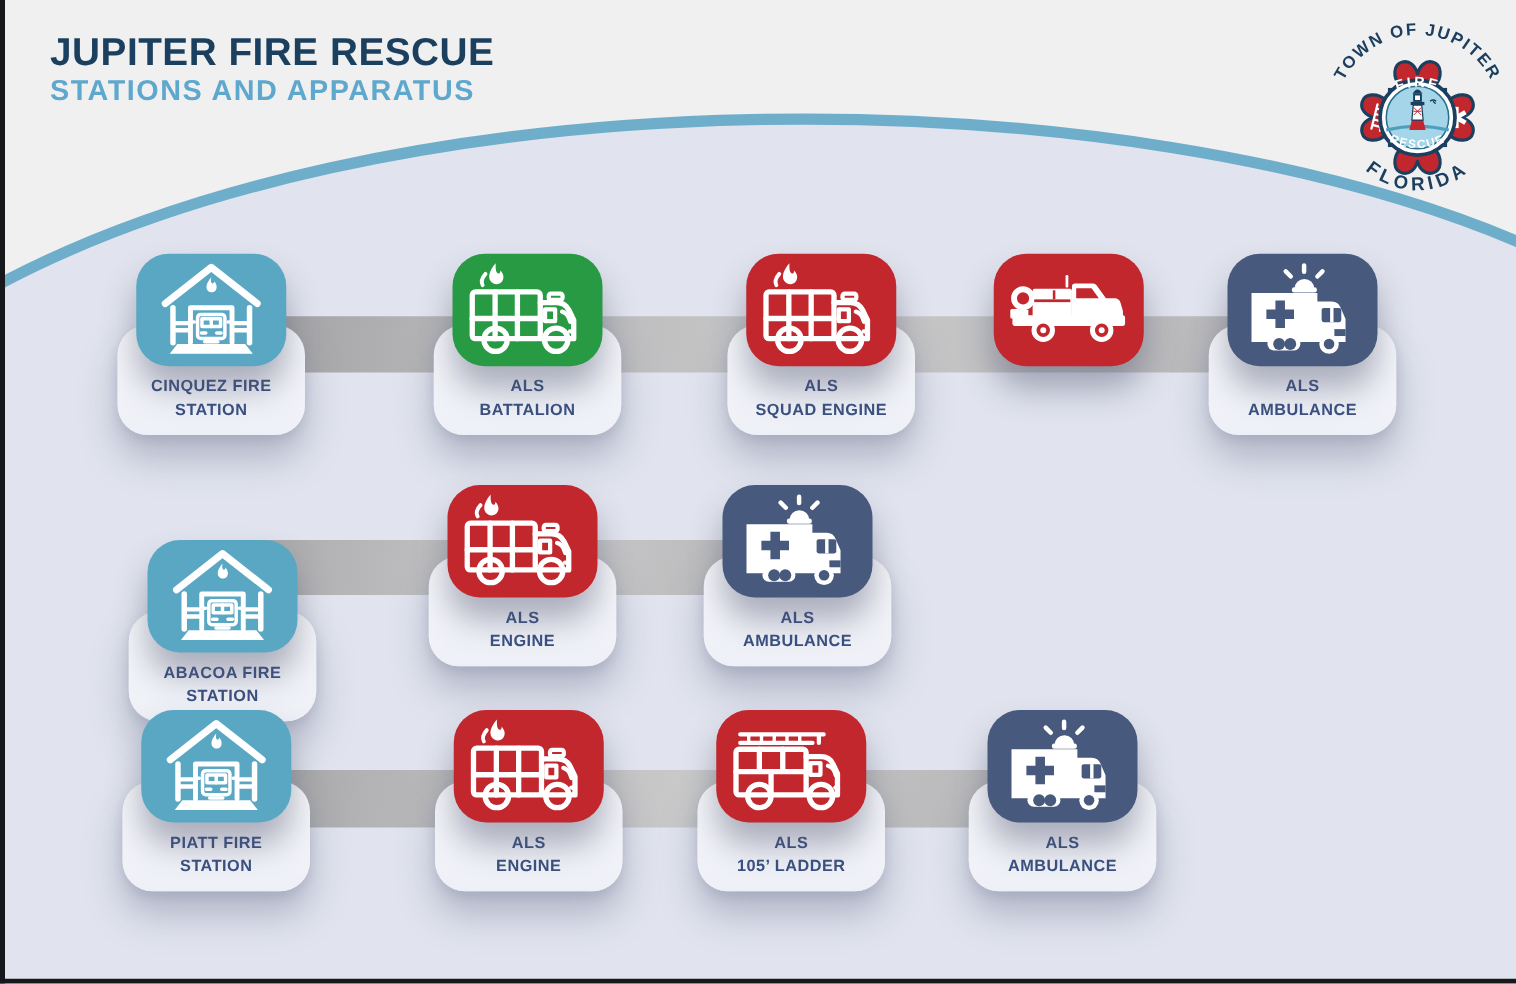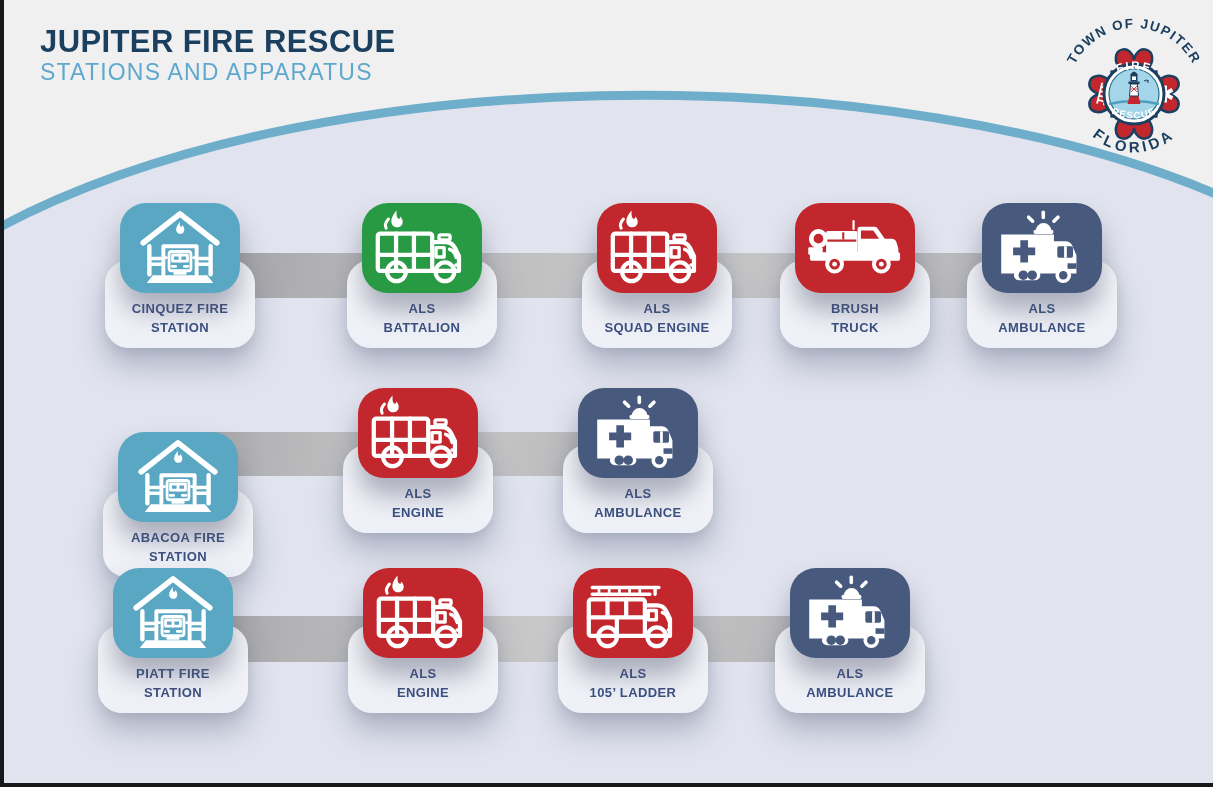--- a/index.html
+++ b/index.html
@@ -10,21 +10,21 @@
   }
   .bg-svg{position:absolute;left:0;top:0;z-index:0;}
   .edge-left{position:absolute;left:0;top:0;width:4px;height:100%;background:#17181c;z-index:60;}
   .edge-bottom{position:absolute;left:0;bottom:0;width:100%;height:4px;background:#17181c;z-index:60;}
 
   .header{position:absolute;left:40px;top:26px;z-index:40;}
   .header .title{
     font-size:31px;font-weight:800;color:#1B3F5F;letter-spacing:.4px;line-height:1.04;
   }
   .header .subtitle{
-    font-size:23px;font-weight:400;color:#5FA8CD;letter-spacing:1.2px;line-height:1.1;margin-top:2px;
+    font-size:23px;font-weight:700;color:#5FA8CD;letter-spacing:1.2px;line-height:1.1;margin-top:2px;
   }
 
   .logo{position:absolute;left:1054px;top:6px;width:160px;height:160px;z-index:40;}
 
   .band{position:absolute;z-index:1;border-radius:3px;
     background:linear-gradient(100deg,#9e9ea0 0%,#b3b3b5 18%,#c9c9ca 55%,#b5b5b7 100%);}
   .band.r1{left:180px;top:253px;width:865px;height:45px;}
   .band.r2{left:178px;top:432px;width:462px;height:44px;}
   .band.r3{left:173px;top:616px;width:679px;height:46px;}
 
@@ -116,21 +116,21 @@
     </g>
     <text font-size="11.5" font-weight="bold" fill="#fff" letter-spacing="2">
       <textPath href="#lg-fire-arc" startOffset="50%" text-anchor="middle">FIRE</textPath>
     </text>
     <text font-size="9.5" font-weight="bold" fill="#fff" letter-spacing="1.2">
       <textPath href="#lg-rescue-arc" startOffset="50%" text-anchor="middle">RESCUE</textPath>
     </text>
   </svg>
 
   <div id="items">
-      <div class="item" style="left: 105px; top: 203px; text-decoration: underline;">
+      <div class="item" style="left: 94px; top: 203px; text-decoration: underline;">
         <div class="card">
           <div class="label">CINQUEZ FIRE
 STATION</div>
         </div>
         <div class="tile" style="background:#5AA7C3">
           <svg width="88" height="84" viewBox="0 0 100 96">
  <g fill="none" stroke="#fff" stroke-width="5" stroke-linecap="round" stroke-linejoin="round">
   <path d="M8 42 L50 9 L92 42" stroke-width="6.5"></path>
   <path d="M15 46 V78 M85 46 V78"></path>
   <path d="M31 46 V78 M69 46 V78 M31 46 H69" stroke-width="4.5"></path>
@@ -193,24 +193,20 @@
   <path d="M76.5 46.5 h9.5 v11 h-9.5 z"></path>
   <path d="M92.5 48.5 q4.5 1.2 6.3 5.8 l1.4 3.8"></path>
   <path d="M100 67 h2.5"></path>
  </g>
  <circle cx="30" cy="75" r="11" fill="none" stroke="#fff" stroke-width="5"></circle>
  <circle cx="87" cy="75" r="11" fill="none" stroke="#fff" stroke-width="5"></circle>
 </svg>
         </div>
       </div>
       <div class="item" style="left: 780px; top: 203px;">
-        <div class="card">
-          <div class="label">BRUSH
-TRUCK</div>
-        </div>
         <div class="tile" style="background:#C1272D">
           <svg width="102" height="80" viewBox="0 0 120 94">
  <g fill="#fff">
   <rect x="26" y="27" width="37" height="27" rx="2"></rect>
   <path d="M63 54 V25 q0 -3 3 -3 h17 q2 0 3.2 1.6 L95 36 h8 q4.5 0 5.8 4.3 L111 48 v6 z"></path>
   <rect x="7" y="52" width="106" height="10" rx="2"></rect>
   <rect x="5" y="46" width="9" height="9" rx="1.5"></rect>
   <rect x="57" y="14" width="2.6" height="12" rx="1.3"></rect>
   <path d="M12 47 h10 v6 h-10 z"></path>
  </g>

